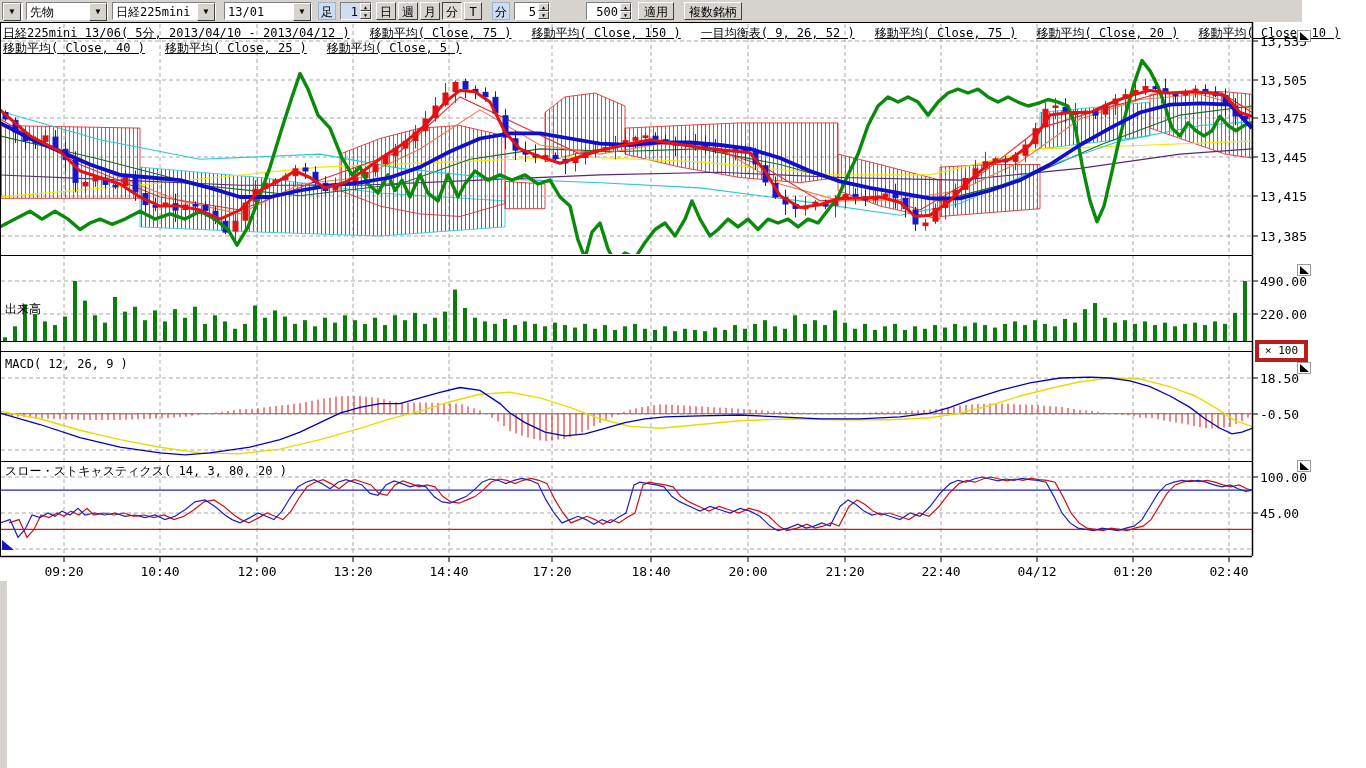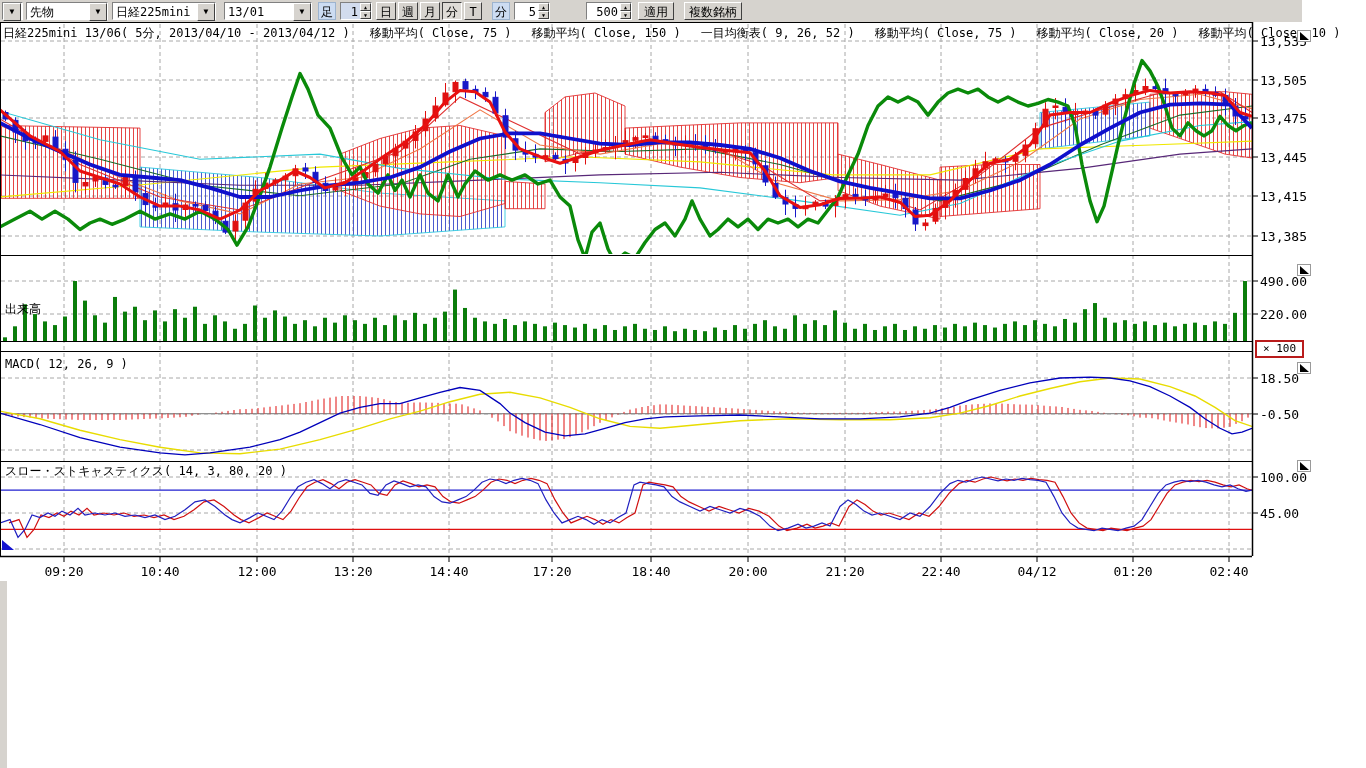--- a/index.html
+++ b/index.html
@@ -18,22 +18,22 @@
   .wbtn.pressed{border-color:#404040 #fff #fff #404040;background:#dedbd6;}
   .spin{background:#fff;border:1px solid;border-color:#808080 #fff #fff #808080;display:flex;}
   .spin.dis{background:#d2dcee;}
   .spin .num{flex:1;text-align:right;padding:1px 2px 0 2px;color:#000;}
   .spin .ud{width:11px;display:flex;flex-direction:column;}
   .spin .ud span{flex:1;background:#d6d3ce;border:1px solid;border-color:#fff #404040 #404040 #fff;
     font-size:5px;line-height:6px;text-align:center;color:#000;}
   .lbl{color:#000;padding-top:2px;margin-top:28px;}
   
   .ovl{position:absolute;color:#000;font-size:12px;white-space:nowrap;letter-spacing:0px;}
-  .ovl span{margin-right:20px;}
-  #multbox{position:absolute;left:1255px;top:340px;width:45px;height:14px;border:2px solid #b91c1c;
+  .ovl span{margin-right:20px;text-decoration:underline;}
+  #multbox{position:absolute;left:1255px;top:340px;width:45px;height:14px;border:4px solid #b91c1c;
     background:#fff;font-size:11px;text-align:center;line-height:14px;color:#000;}
   .collapsebtn{position:absolute;width:14px;height:12px;background:#fff;border:1px solid #9a9a9a;box-sizing:border-box;}
   .collapsebtn .tri{position:absolute;left:2px;bottom:1px;width:0;height:0;
     border-left:9px solid #000;border-top:8px solid transparent;}
   #panearrow{position:absolute;left:2px;top:540px;width:0;height:0;
     border-bottom:10px solid #1515d0;border-right:12px solid transparent;}
   #leftstrip{position:absolute;left:0;top:581px;width:7px;height:187px;background:#d6d3ce;}
 </style>
 </head>
 <body>
@@ -819,20 +819,23 @@
         <line x1="1133" y1="556" x2="1133" y2="562" stroke="#000" stroke-width="1"></line>
         <text x="1133" y="576" font-size="13" font-family="DejaVu Sans Mono, monospace" fill="#000" text-anchor="middle">01:20</text>
         <line x1="1229" y1="556" x2="1229" y2="562" stroke="#000" stroke-width="1"></line>
         <text x="1229" y="576" font-size="13" font-family="DejaVu Sans Mono, monospace" fill="#000" text-anchor="middle">02:40</text>
       </g>
     </svg>
 
   <div class="ovl" style="left:3px;top:25px;">
     <span>日経225mini 13/06( 5分, 2013/04/10 - 2013/04/12 )</span><span>移動平均( Close, 75 )</span><span>移動平均( Close, 150 )</span><span>一目均衡表( 9, 26, 52 )</span><span>移動平均( Close, 75 )</span><span>移動平均( Close, 20 )</span><span>移動平均( Close, 10 )</span>
   </div>
+  <div class="ovl" style="left:3px;top:40px;">
+    <span>移動平均( Close, 40 )</span><span>移動平均( Close, 25 )</span><span>移動平均( Close, 5 )</span>
+  </div>
   <div class="ovl" style="left:5px;top:261px;margin-top:40px;">出来高</div>
   <div class="ovl" style="left:5px;top:357px;">MACD( 12, 26, 9 )</div>
   <div class="ovl" style="left:5px;top:463px;">スロー・ストキャスティクス( 14, 3, 80, 20 )</div>
   <div id="multbox">× 100</div>
 
   <div class="collapsebtn" style="left:1297px;top:30px;">
       <span class="tri"></span>
     </div>
   <div class="collapsebtn" style="left:1297px;top:264px;">
       <span class="tri"></span>

